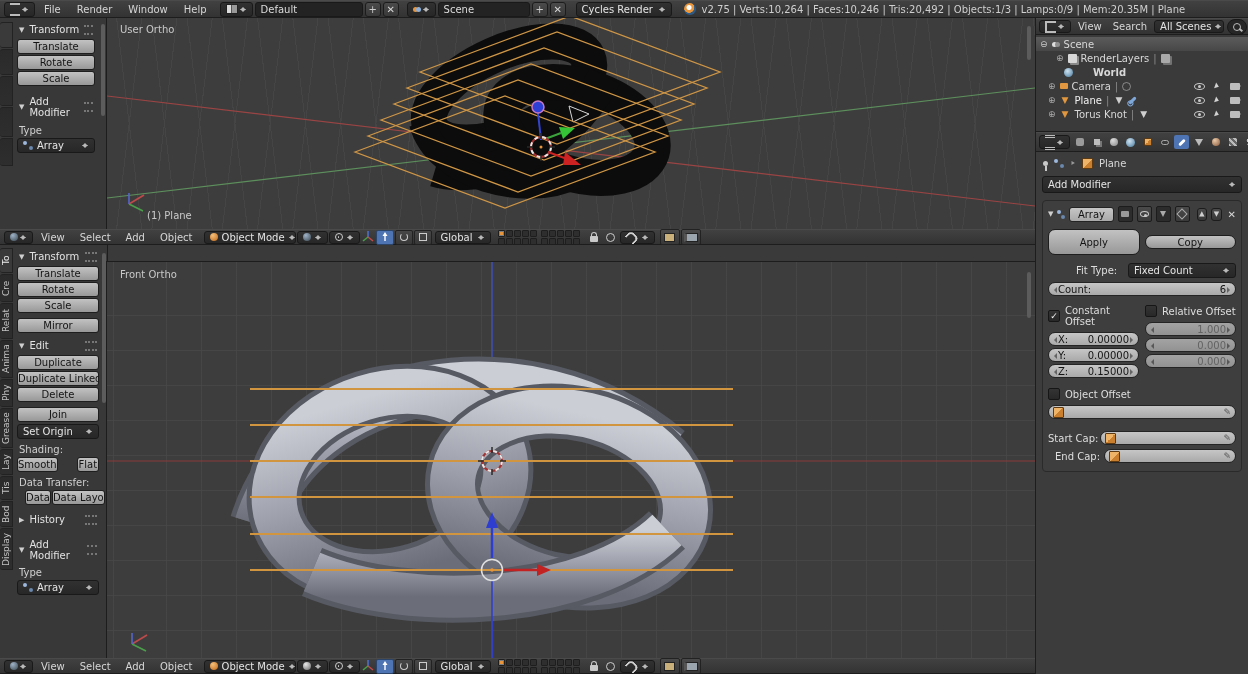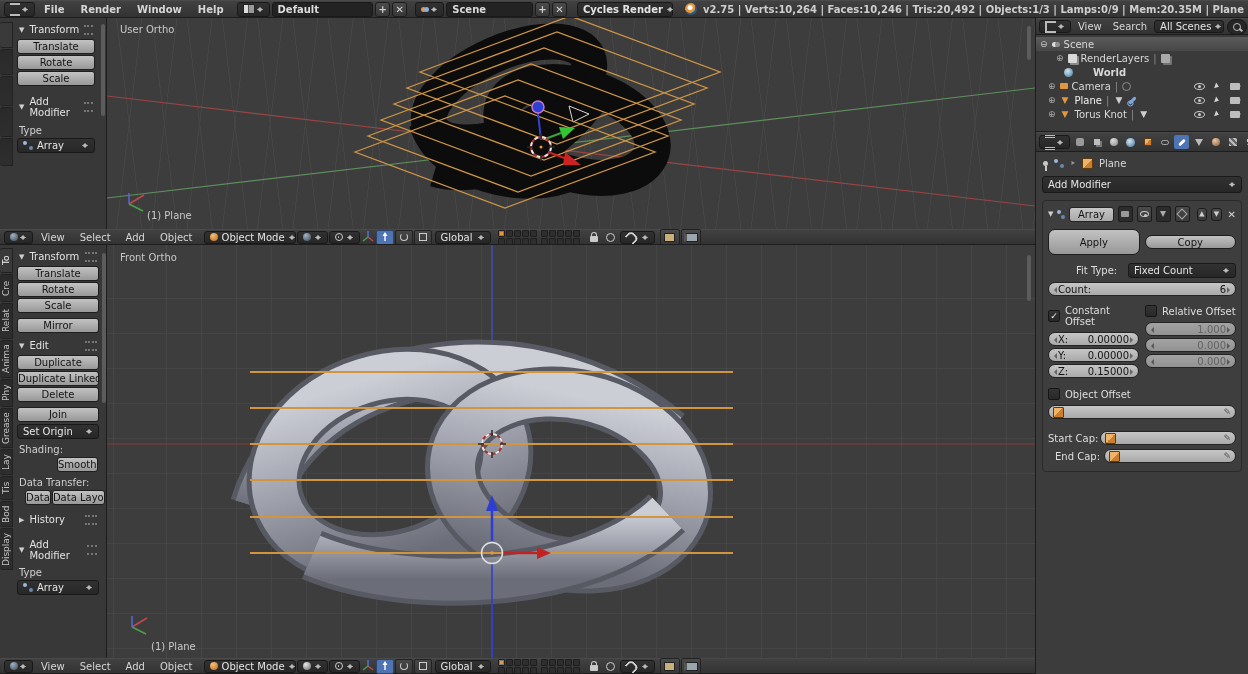--- a/index.html
+++ b/index.html
@@ -73,21 +73,21 @@
 .nodeic::before{left:0;top:0;}
 .nodeic::after{right:0;bottom:0;background:#6a87ad;}
 .layeric{width:9px;height:9px;background:#d8d8d8;border-radius:1px;box-shadow:2px 2px 0 #8a8a8a;}
 .worldic{width:9px;height:9px;border-radius:50%;background:radial-gradient(circle at 40% 35%,#cfe2ef,#7ba3bf 60%,#4a7490);}
 </style>
 </head>
 <body>
 
 <div id="app">
 
-  <div class="abs hdrbar row" style="left:0;top:0;width:1248px;height:18px;padding:0 4px;gap:2px;font-weight:bold;">
+  <div class="abs hdrbar row" style="left:0;top:0;width:1248px;height:18px;padding:0 4px;gap:2px;">
     <div class="dd" style="gap:2px;">
       <span class="ic" style="width:10px;height:9px;border-top:2px solid #bbb;border-bottom:2px solid #bbb;"></span>
       <span class="udw"></span>
     </div>
     <span class="menu">File</span>
     <span class="menu">Render</span>
     <span class="menu">Window</span>
     <span class="menu">Help</span>
     <div class="dd" style="margin-left:4px;gap:2px;">
       <span class="ic" style="width:10px;height:8px;background:linear-gradient(90deg,#ddd 0 4px,#555 4px 5px,#999 5px);border:1px solid #222;"></span>
@@ -365,21 +365,21 @@
           <span>Delete</span>
         </div>
       <div class="tbtn" style="margin-top:5px;">
           <span>Join</span>
         </div>
       <div class="dd" style="width:100%;justify-content:space-between;margin-top:1px;">
         <span>Set Origin</span>
           <span class="udw"></span>
       </div>
       <div style="margin:5px 0 2px 2px;color:#cfcfcf;">Shading:</div>
-      <div class="row" style="gap:19px;margin-left:40px;">
+      <div class="row" style="gap:19px;">
         <div class="tbtn" style="flex:1;">
             <span>Smooth</span>
           </div>
         <div class="tbtn" style="flex:1;">
             <span>Flat</span>
           </div>
       </div>
       <div style="margin:4px 0 2px 2px;color:#cfcfcf;">Data Transfer:</div>
       <div class="row" style="gap:1px;margin-left:8px;">
         <div class="tbtn" style="flex:1;">
@@ -404,21 +404,21 @@
         <span class="row" style="gap:4px;">
             <span class="nodeic"></span>
             <span>Array</span>
           </span>
         <span class="udw"></span>
       </div>
     </div>
     <div class="abs scrl" style="left:102px;top:8px;width:4px;height:150px;"></div>
   </div>
 
-  <div class="abs" style="left:107px;top:245px;width:928px;height:413px;background:#3d3d3d;box-shadow:0 0 0 1px #1d1d1d;
+  <div class="abs" style="left:107px;top:262px;width:928px;height:413px;background:#3d3d3d;box-shadow:0 0 0 1px #1d1d1d;
        background-image:repeating-linear-gradient(to right, transparent 0 34px, rgba(72,72,72,.8) 34px 35px),repeating-linear-gradient(to bottom, transparent 0 34px, rgba(72,72,72,.8) 34px 35px);background-position:25px 19px;">
     <svg width="928" height="413" viewBox="0 0 928 413">
       <defs>
         <linearGradient id="tg" x1="0" y1="0" x2="0" y2="1">
           <stop offset="0" stop-color="#ccced6"></stop>
             <stop offset="0.5" stop-color="#9da0ab"></stop>
             <stop offset="1" stop-color="#6b6e78"></stop>
         </linearGradient>
       </defs>
       <line x1="0" y1="199" x2="928" y2="199" stroke="#8c3a3a" stroke-width="1.2"></line>

